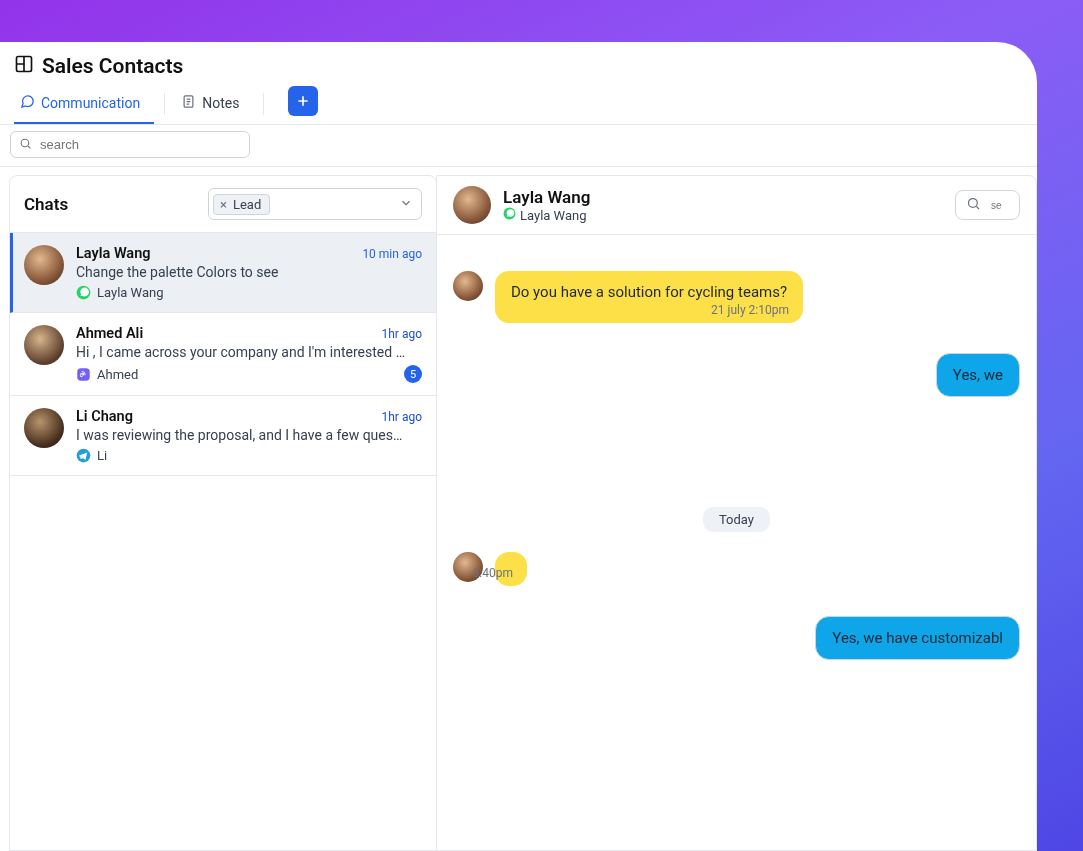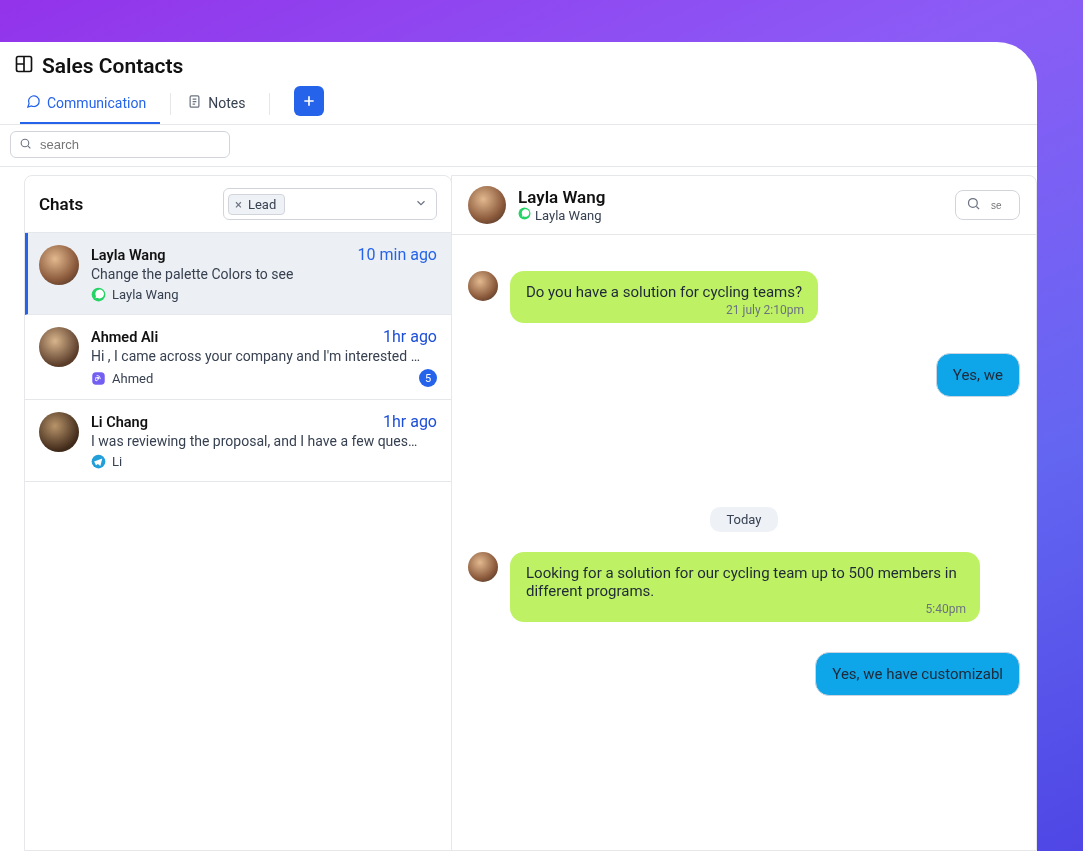--- a/index.html
+++ b/index.html
@@ -29,21 +29,21 @@
     align-items: flex-end;
     gap: 8px;
     padding: 12px 14px 6px 14px;
   }
   .title-row svg { width: 20px; height: 20px; stroke:#111; }
   .title-text { font-size: 21px; font-weight: 600; color:#111; }
   .tabs-row {
     display: flex;
     align-items: center;
     gap: 4px;
-    padding: 0 20px;
+    padding: 0 14px;
     border-bottom: 1px solid #e5e7eb;
   }
   .tab {
     display:flex;
     align-items:center;
     gap:6px;
     padding: 10px 14px 10px 6px;
     font-size: 14px;
     color:#374151;
     border-bottom: 2px solid transparent;
@@ -60,37 +60,37 @@
     display:flex; align-items:center; justify-content:center;
     cursor:pointer;
     margin-bottom:6px;
   }
   .add-btn svg { width:16px; height:16px; stroke:#fff; }
   .search-outer {
     padding: 6px 10px 8px 10px;
     border-bottom: 1px solid #e5e7eb;
   }
   .search-box {
-    width: 220px;
+    width: 240px;
     border:1px solid #d1d5db;
     border-radius:6px;
     padding:4px 8px;
     display:flex; align-items:center; gap:6px;
     color:#6b7280;
     font-size:13px;
   }
   .search-box input {
     border:none; outline:none; flex:1; font-size:13px; color:#374151;
     background:transparent;
   }
   .main {
     flex:1;
     display:flex;
     overflow:hidden;
-    padding: 8px 0 0 24px;
+    padding: 8px 0 0 9px;
   }
   .chats-panel {
     width: 428px;
     border:1px solid #e5e7eb;
     border-radius:8px 8px 0 0;
     display:flex;
     flex-direction:column;
     background:#fff;
     overflow:hidden;
   }
@@ -143,21 +143,21 @@
     width:40px; height:40px;
     border-radius:50%;
     background:#d1d5db;
     flex-shrink:0;
     background-size:cover;
   }
   .avatar.msg { width:30px; height:30px;}
   .chat-body { flex:1; min-width:0;}
   .chat-row1 { display:flex; justify-content:space-between; align-items:baseline;}
   .chat-name { font-size:14.5px; font-weight:600; color:#111;}
-  .chat-time { font-size:16px; color:#2563eb;}
+  .chat-time { font-size:12px; color:#2563eb;}
   .chat-time.grey { color:#1d4ed8;}
   .chat-prev {
     font-size:14px; color:#374151; margin-top:2px;
     white-space:nowrap; overflow:hidden; text-overflow:ellipsis; max-width:330px;
   }
   .chat-src {
     display:flex; align-items:center; gap:6px; margin-top:5px;
     font-size:13px; color:#374151;
   }
   .src-ico {
@@ -206,21 +206,21 @@
     overflow:hidden;
   }
   .msg-row {
     display:flex;
     align-items:flex-start;
     gap:12px;
     margin-bottom:30px;
   }
   .msg-row.out { justify-content:flex-end; }
   .bubble {
-    background:#bef264;
+    background:#fde047;
     border-radius:14px;
     padding:12px 16px 22px 16px;
     max-width:470px;
     font-size:15px;
     color:#1f2937;
     position:relative;
   }
   .bubble.out {
     background:#0ea5e9;
     border:1px solid #cbd5e1;
@@ -423,21 +423,20 @@
           </div>
         </div>
 
         <div class="day-sep">
           <span class="day-chip">Today</span>
         </div>
 
         <div class="msg-row">
           <div class="avatar msg av-a"></div>
           <div class="bubble">
-            <span>Looking for a solution for our cycling team up to 500 members in different programs.</span>
             <span class="ts">5:40pm</span>
           </div>
         </div>
 
         <div class="msg-row out" style="margin-top:10px;">
           <div class="bubble out" style="padding-bottom:12px;">
             <span>Yes, we have customizabl</span>
           </div>
         </div>
 

